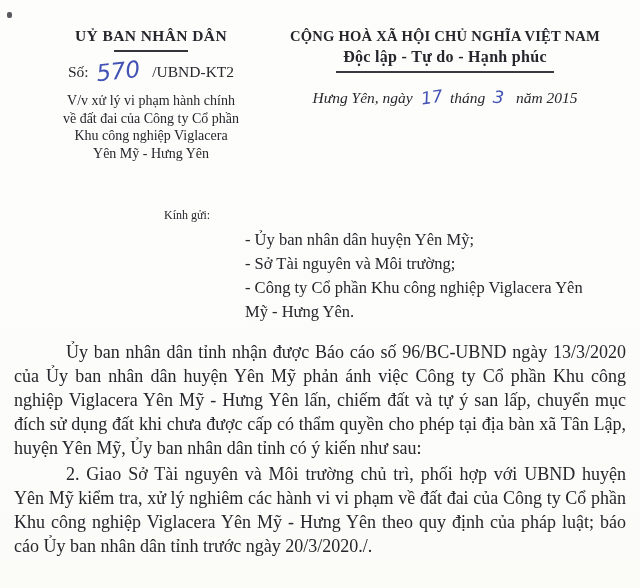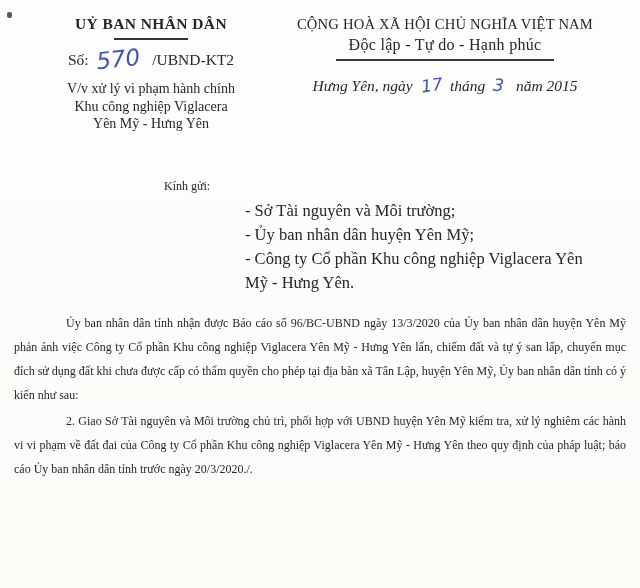--- a/index.html
+++ b/index.html
@@ -6,55 +6,55 @@
   body{
     width:640px;height:588px;
     background:#fdfdfb;
     font-family:"Liberation Serif","DejaVu Serif",serif;
     color:#26262c;
     overflow:hidden;
     position:relative;
   }
   .page{
     width:640px;height:588px;
-    padding:10px 12px 0 12px;
+    padding:22px 12px 0 12px;
     box-sizing:border-box;
     background:linear-gradient(180deg,#fdfdfc 0%,#fcfcfa 60%,#fbfbf8 100%);
   }
   
   .header{display:flex;align-items:flex-start;}
   .h-left{width:278px;text-align:center;padding-top:4px;}
   .h-right{width:338px;text-align:center;padding-right:28px;box-sizing:border-box;padding-top:4px;}
   .issuer-line{font-weight:700;font-size:15.5px;line-height:20px;letter-spacing:.4px;}
   .rule-short{width:74px;height:2px;background:#33333a;margin:4px auto 10px auto;}
   .doc-number{font-size:15.5px;line-height:20px;white-space:nowrap;}
   .subject{font-size:14px;line-height:17.5px;margin-top:10px;}
-  .motto1{font-weight:400;font-size:14.6px;line-height:20px;letter-spacing:.2px;}
-  .motto2{font-weight:400;font-size:16px;line-height:22px;letter-spacing:.3px;}
+  .motto1{font-weight:700;font-size:14.6px;line-height:20px;letter-spacing:.2px;}
+  .motto2{font-weight:700;font-size:16px;line-height:22px;letter-spacing:.3px;}
   .rule-long{width:218px;height:1.5px;background:#3a3a42;margin:3px auto 14px auto;}
   .dateline{font-style:italic;font-size:15.5px;line-height:20px;white-space:nowrap;}
   
   .hand{
     color:#4253b4;
     font-family:"DejaVu Sans",sans-serif;
     font-style:italic;
     display:inline-block;
   }
   .hand-so{font-size:23px;transform:rotate(-6deg) translateY(2px);margin:0 8px 0 4px;line-height:10px;}
   .hand-day{font-size:17px;transform:rotate(-8deg);margin:0 4px;}
   .hand-month{font-size:17px;transform:rotate(6deg);margin:0 8px 0 4px;}
   
   .salutation{margin-top:42px;}
   .kinh-gui{font-size:12px;margin-left:152px;line-height:22px;}
   .recipients{margin-left:233px;width:360px;margin-top:2px;}
   .recipient{font-size:16.5px;line-height:24px;}
   
   .body-text{margin-top:16px;}
   .para{
-    font-size:12px;
+    font-size:18px;
     line-height:24px;
     text-align:justify;
     text-indent:52px;
     margin:0 2px 2px 2px;
   }
   .scan-speck{position:absolute;left:7px;top:12px;width:5px;height:6px;background:#3c3c44;border-radius:2px;opacity:.85;}
 </style>
 </head>
 <body>
 
@@ -67,20 +67,21 @@
     <div class="h-left">
       <div class="issuer-line">UỶ BAN NHÂN DÂN</div>
       <div class="rule-short"></div>
       <div class="doc-number">
         <span>Số:</span>
         <span class="hand hand-so">570</span>
         <span>/UBND-KT2</span>
       </div>
       <div class="subject">
         <div>V/v xử lý vi phạm hành chính</div>
+        <div>về đất đai của Công ty Cổ phần</div>
         <div>Khu  công nghiệp Viglacera</div>
         <div>Yên Mỹ - Hưng Yên</div>
       </div>
     </div>
 
     <div class="h-right">
       <div class="motto1">CỘNG HOÀ XÃ HỘI CHỦ NGHĨA VIỆT NAM</div>
       <div class="motto2">Độc lập - Tự do - Hạnh phúc</div>
       <div class="rule-long"></div>
       <div class="dateline">
@@ -90,22 +91,22 @@
         <span class="hand hand-month">3</span>
         <span>năm 2015</span>
       </div>
     </div>
 
   </div>
 
   <div class="salutation">
     <div class="kinh-gui">Kính gửi:</div>
     <div class="recipients">
+      <div class="recipient">- Ủy ban nhân dân huyện Yên Mỹ;</div>
       <div class="recipient">- Sở Tài nguyên và Môi trường;</div>
-      <div class="recipient">- Ủy ban nhân dân huyện Yên Mỹ;</div>
       <div class="recipient">- Công ty Cổ phần Khu công nghiệp Viglacera Yên Mỹ - Hưng Yên.</div>
     </div>
   </div>
 
   <div class="body-text">
     <p class="para">Ủy ban nhân dân tỉnh nhận được Báo cáo số 96/BC-UBND ngày 13/3/2020 của Ủy ban nhân dân huyện Yên Mỹ phản ánh việc Công ty Cổ phần Khu công nghiệp Viglacera Yên Mỹ - Hưng Yên lấn, chiếm đất và tự ý san lấp, chuyển mục đích sử dụng đất khi chưa được cấp có thẩm quyền cho phép tại địa bàn xã Tân Lập, huyện Yên Mỹ, Ủy ban nhân dân tỉnh có ý kiến như sau:</p>
     <p class="para"><span>2. Giao Sở Tài nguyên và Môi trường chủ trì, phối hợp với UBND huyện Yên Mỹ kiểm tra, xử lý nghiêm các hành vi vi phạm về đất đai của Công ty Cổ phần Khu công nghiệp Viglacera Yên Mỹ - Hưng Yên theo quy định của pháp luật; báo cáo Ủy ban nhân dân tỉnh trước ngày 20/3/2020./.</span></p>
   </div>
 
 </div>

